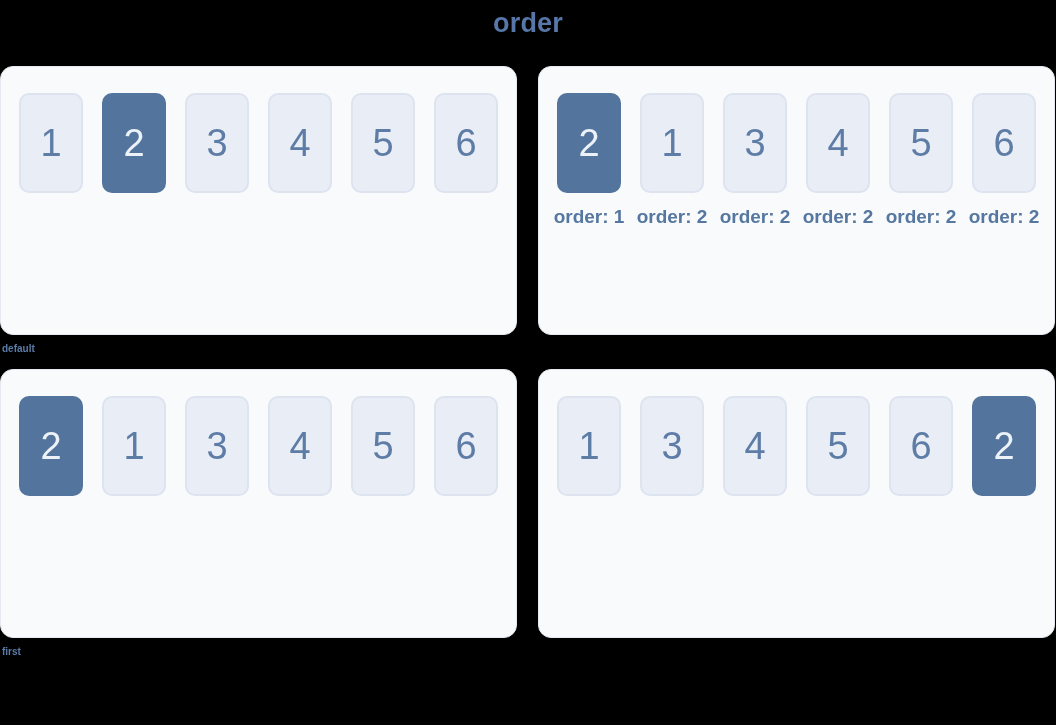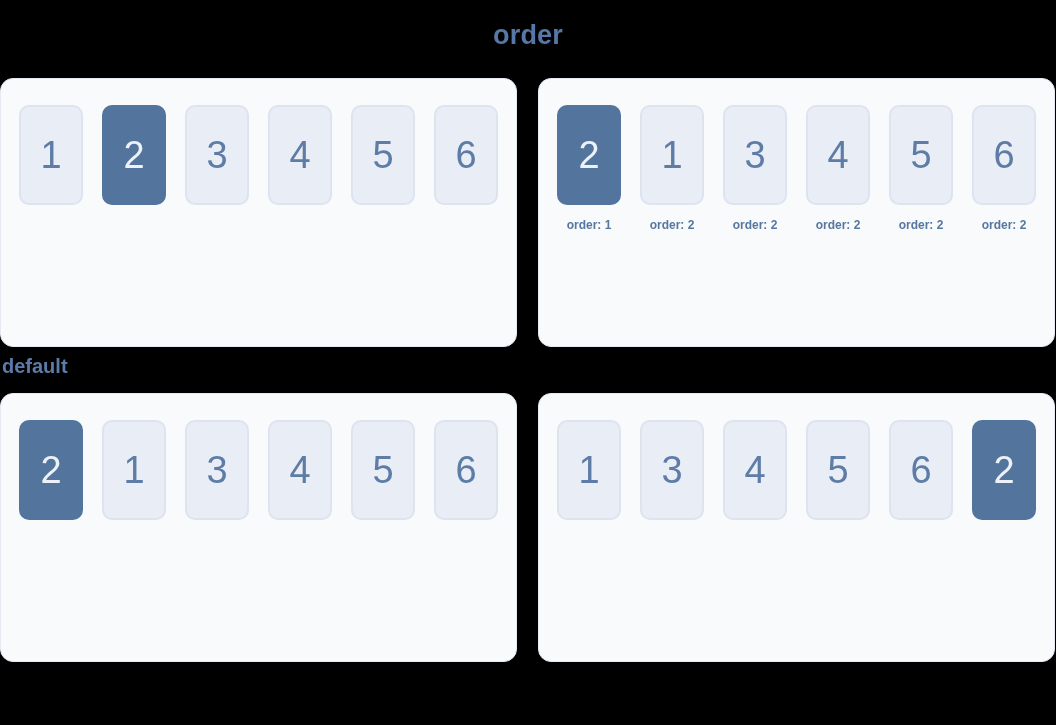--- a/index.html
+++ b/index.html
@@ -19,21 +19,21 @@
   html, body {
     margin: 0; padding: 0;
   }
   body {
     width: 1056px; height: 725px;
     background: var(--background);
     font-family: "Liberation Sans", sans-serif;
     overflow: hidden;
   }
   .page-title {
-    margin: 20px 0 0 0;
+    margin: 8px 0 0 0;
     text-align: center;
     font-size: 27px;
     line-height: 30px;
     font-weight: 700;
     color: var(--title-text);
     letter-spacing: 0.2px;
   }
   .grid {
     display: grid;
     grid-template-columns: 517px 517px;
@@ -74,28 +74,28 @@
   }
   .item-col {
     width: 64px;
     flex: 0 0 auto;
     display: flex;
     flex-direction: column;
     align-items: center;
   }
   .caption {
     margin-top: 13px;
-    font-size: 12px;
+    font-size: 19px;
     font-weight: 600;
     color: var(--caption-text);
     white-space: nowrap;
   }
   .panel-label {
     margin: 8px 0 0 2px;
-    font-size: 20px;
+    font-size: 10px;
     font-weight: 700;
     color: var(--label-text);
   }
 </style>
 </head>
 <body>
 
 <h1 class="page-title">order</h1>
 
 <div class="grid">
@@ -149,20 +149,21 @@
     <div class="panel">
       <div class="items-row">
         <div class="item highlight">2</div>
         <div class="item">1</div>
         <div class="item">3</div>
         <div class="item">4</div>
         <div class="item">5</div>
         <div class="item">6</div>
       </div>
     </div>
+    <div class="panel-label">first</div>
   </section>
 
   <section class="example">
     <div class="panel">
       <div class="items-row">
         <div class="item">1</div>
         <div class="item">3</div>
         <div class="item">4</div>
         <div class="item">5</div>
         <div class="item">6</div>

